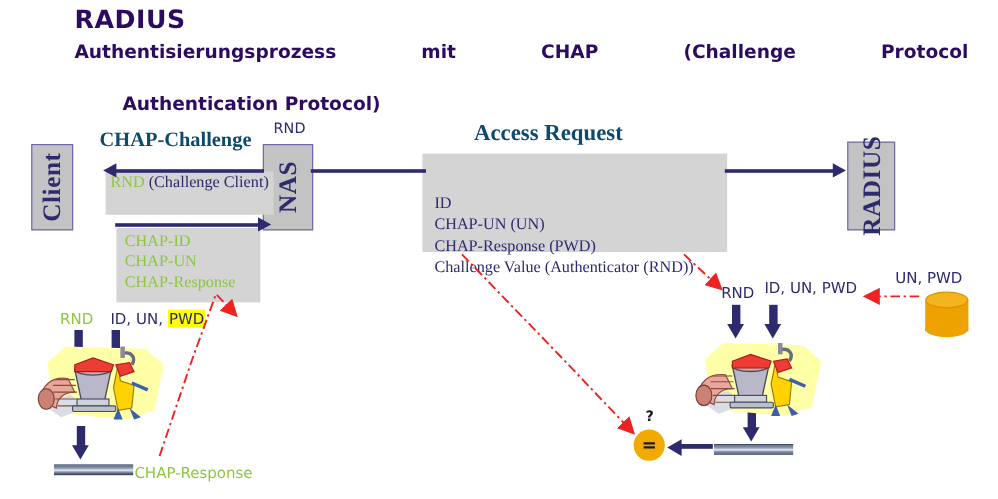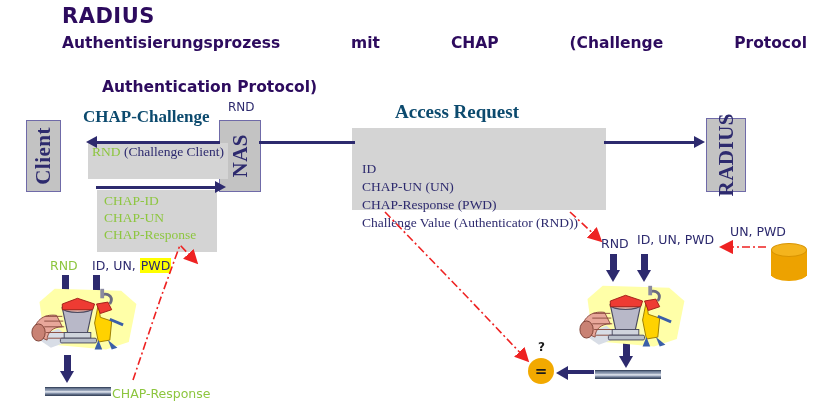--- a/index.html
+++ b/index.html
@@ -53,21 +53,21 @@
   .slbl{position:absolute;font-family:"DejaVu Sans",sans-serif;font-size:12.5px;
       color:#2d2a6e;white-space:nowrap;}
   .slbl.green{color:#8dc63f;}
   .hl{background:#ffff00;color:#2d2a6e;padding:0 1px;}
 
   #lbl-left-rnd{left:50px;top:258px;}
   #lbl-left-idun{left:92px;top:258px;}
   #lbl-left-resp{left:112px;top:386px;}
   #lbl-right-rnd{left:601px;top:236px;}
   #lbl-right-idun{left:637px;top:232px;}
-  #lbl-db{left:730px;top:224px;text-align:right;}
+  #lbl-db{left:746px;top:224px;text-align:right;}
 
   
   .ln{position:absolute;background:#2d2a6e;}
   .ah{position:absolute;width:0;height:0;}
   .ah-l{border-top:6px solid transparent;border-bottom:6px solid transparent;
         border-right:11px solid #2d2a6e;}
   .ah-r{border-top:6px solid transparent;border-bottom:6px solid transparent;
         border-left:11px solid #2d2a6e;}
 
   

